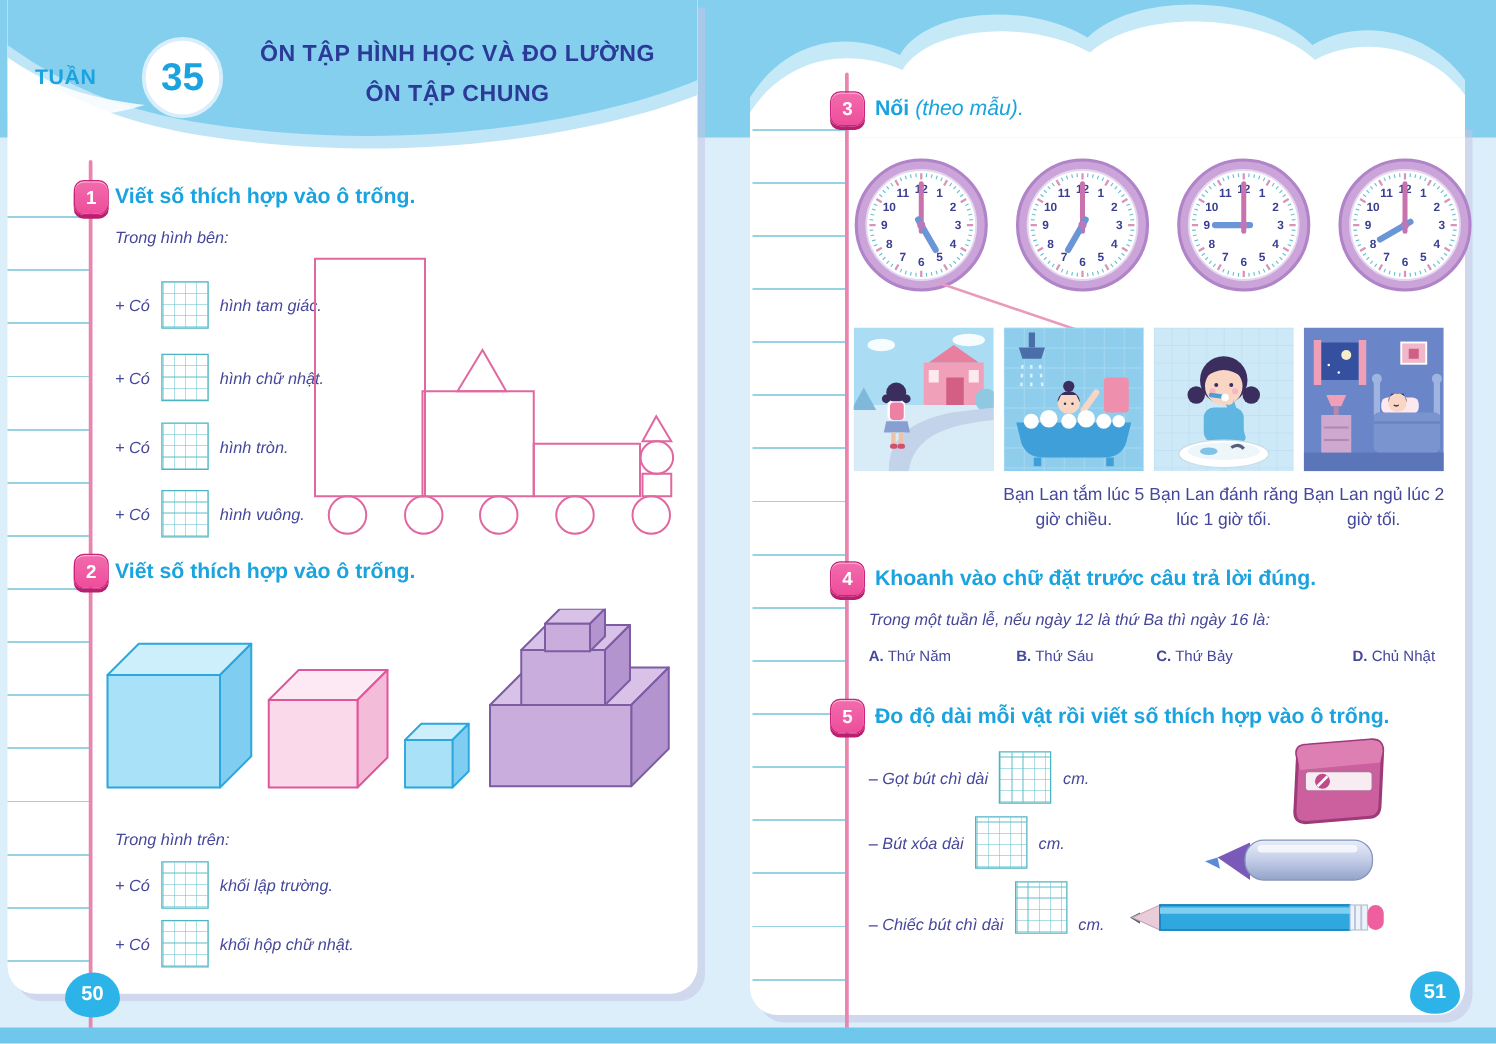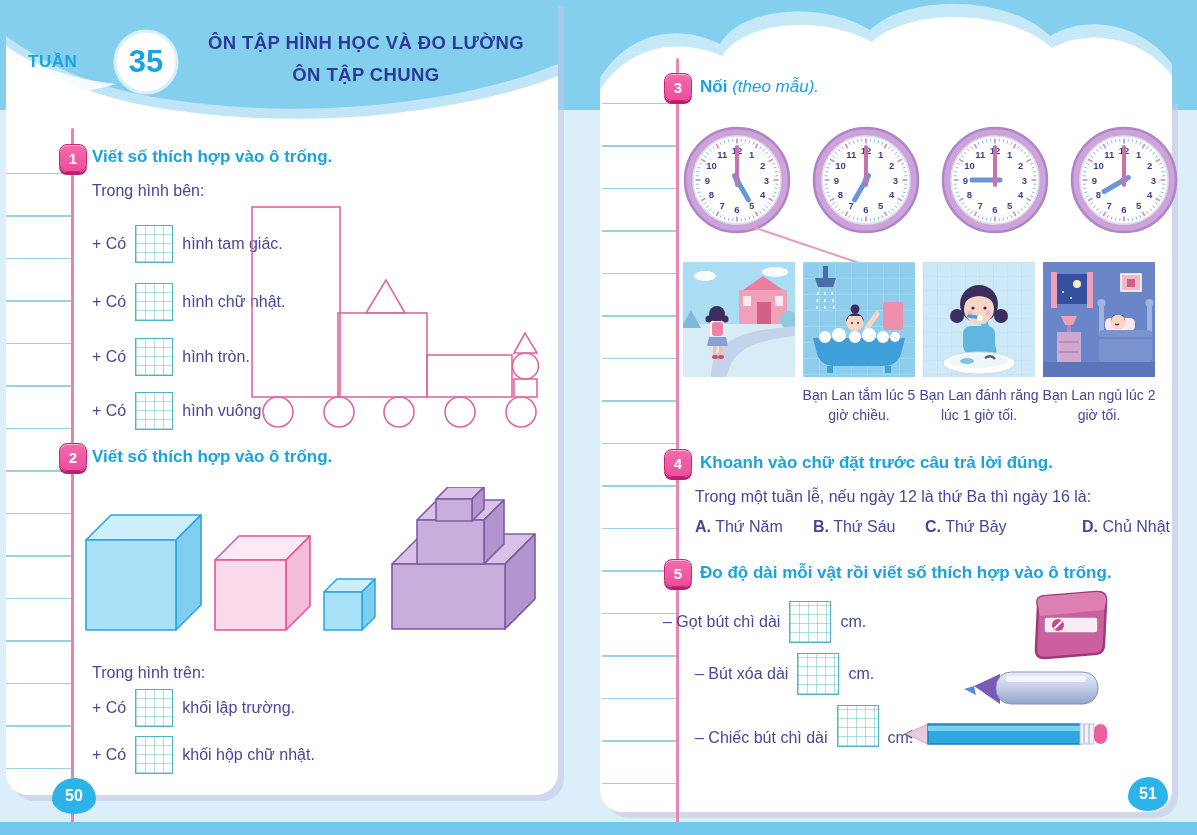--- a/index.html
+++ b/index.html
@@ -10,35 +10,35 @@
   .page-body{background:#fff;border-radius:0 0 22px 22px;
     box-shadow:6px 6px 0 rgba(199,199,228,.55);}
   .rule-lines{background:repeating-linear-gradient(to bottom,
     transparent 0 41px, var(--rule-line,#74c4d8) 41px 42.5px);opacity:.75;}
   .margin-line{width:3px;background:var(--margin-pink,#e886b0);border-radius:2px;}
   .ex-badge{width:26px;height:26px;border-radius:8px;color:#fff;font-weight:bold;
     font-size:15px;display:flex;align-items:center;justify-content:center;
     background:linear-gradient(180deg,#f26cad,var(--badge-pink,#ee4d9b));
     border:1px solid #c9247a;box-shadow:0 3px 0 #b8206f, inset 0 1px 0 rgba(255,255,255,.5);z-index:5;}
   .ex-title{color:var(--accent-cyan,#1aa3de);font-weight:bold;font-size:17px;white-space:nowrap;}
-  .body-text{color:var(--body-text,#45479a);font-size:16px;white-space:nowrap;}
+  .body-text{color:var(--body-text,#45479a);font-size:13px;white-space:nowrap;font-style:italic;}
   .row{display:flex;align-items:center;gap:9px;height:40px;}
   .gridbox{width:36px;height:36px;background-color:#fff;border:1.6px solid var(--grid-teal,#4db5c2);
     background-image:repeating-linear-gradient(90deg,rgba(90,190,200,.5) 0 1px,transparent 1px 9px),
     repeating-linear-gradient(0deg,rgba(90,190,200,.5) 0 1px,transparent 1px 9px);}
   .gridbox.big{width:40px;height:40px;}
   .hdr-week{color:var(--accent-cyan,#1aa3de);font-weight:bold;font-size:17px;letter-spacing:.5px;}
   .hdr-num{width:60px;height:60px;text-align:center;line-height:60px;
     color:var(--accent-cyan,#1aa3de);font-weight:bold;font-size:31px;}
   .hdr-title{width:360px;text-align:center;color:var(--navy,#2b3a96);
     font-weight:bold;font-size:18.5px;letter-spacing:.4px;white-space:nowrap;}
   .caption{width:130px;text-align:center;color:var(--body-text,#45479a);
     font-size:14px;line-height:1.4;}
   .option .letter{font-weight:bold;}
-  .option{color:var(--body-text,#45479a);font-size:16px;white-space:nowrap;}
+  .option{color:var(--body-text,#45479a);font-size:12px;white-space:nowrap;}
   .page-badge{color:#fff;font-weight:bold;font-size:16px;display:flex;align-items:center;
     justify-content:center;background:var(--page-badge-blue,#2cb4e8);z-index:6;
     border-radius:52% 48% 50% 50%/58% 58% 42% 42%;}
   .bottom-strip{left:0;top:822px;width:1197px;height:13px;background:#6fc8ec;}
   .ex3-note{font-style:italic;font-weight:normal;}
   .clock{width:108px;height:108px;}
 </style>
 </head>
 <body>
 
@@ -641,21 +641,21 @@
     <span>Thứ Bảy</span>
   </div>
   <div class="abs option" style="left:1040px;top:518px;margin-left:42px;">
     <span class="letter">D.</span>
     <span>Chủ Nhật</span>
   </div>
 
   <div class="abs ex-badge" style="left:664px;top:559px;">5</div>
   <div class="abs ex-title" style="left:700px;top:563px;">Đo độ dài mỗi vật rồi viết số thích hợp vào ô trống.</div>
 
-  <div class="abs row" style="left:663px;top:600px;height:44px;">
+  <div class="abs row" style="left:695px;top:600px;height:44px;">
     <span class="body-text">– Gọt bút chì dài</span>
     <span class="gridbox big"></span>
     <span class="body-text">cm.</span>
   </div>
   <div class="abs row" style="left:695px;top:652px;height:44px;">
     <span class="body-text">– Bút xóa dài</span>
     <span class="gridbox big"></span>
     <span class="body-text">cm.</span>
   </div>
   <div class="abs row" style="left:695px;top:703px;height:44px;align-items:flex-end;">

